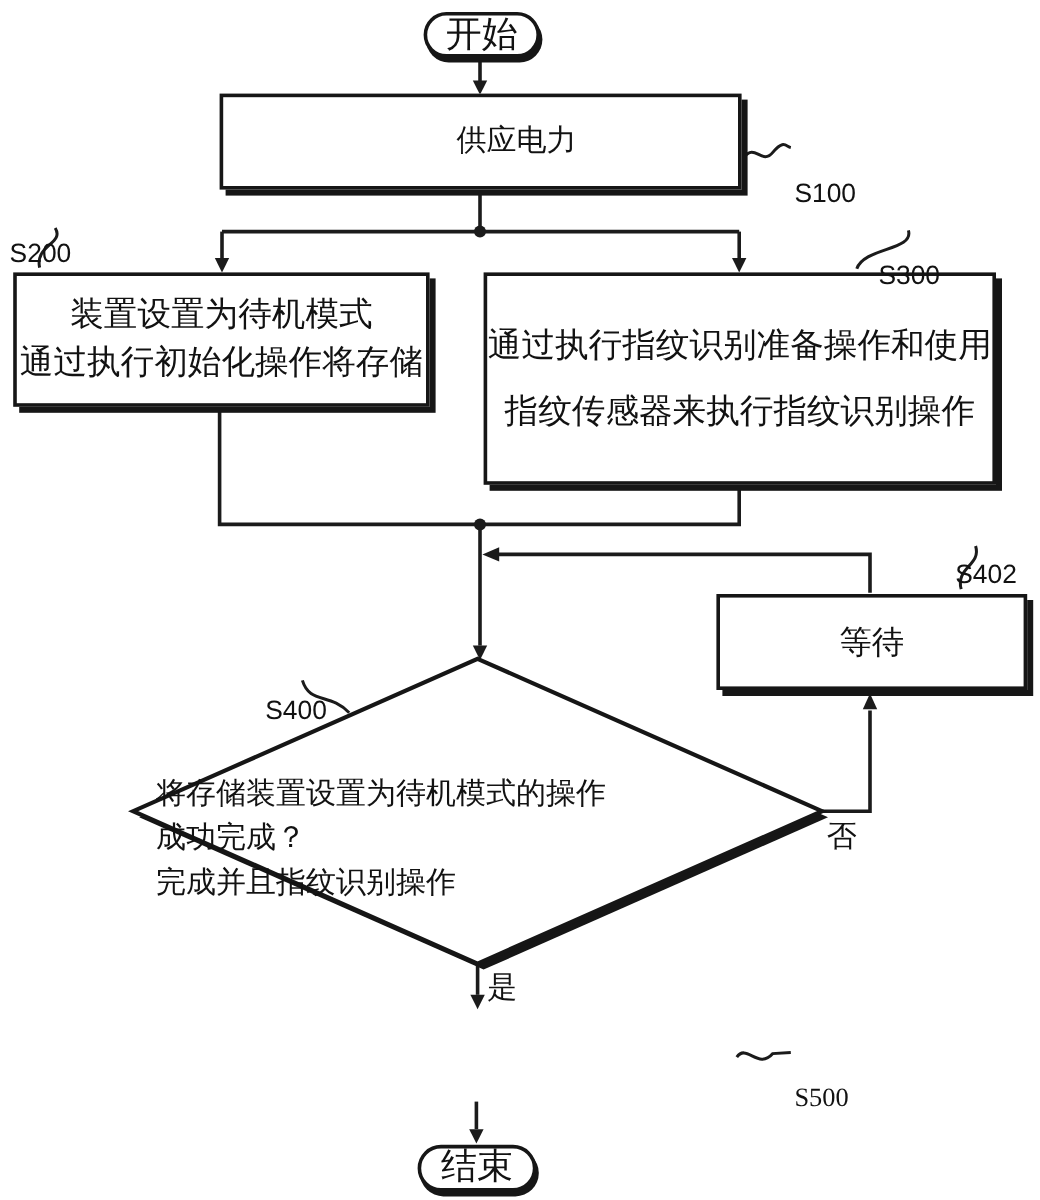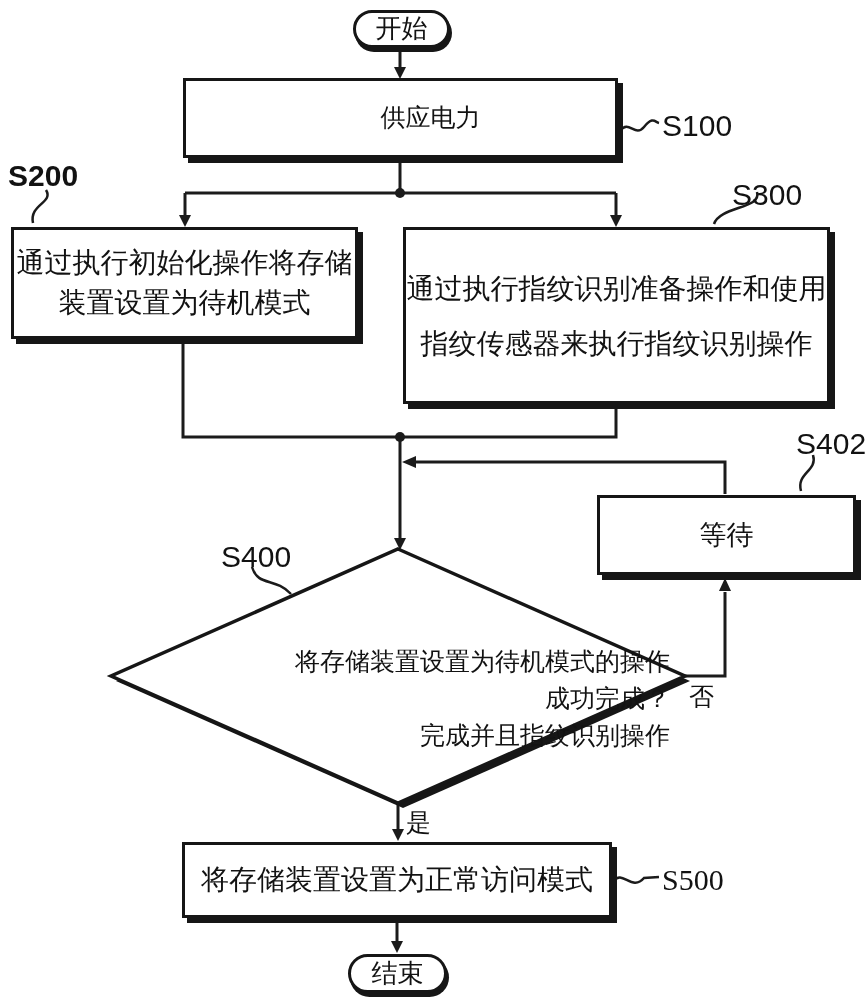--- a/index.html
+++ b/index.html
@@ -22,39 +22,40 @@
     flex-direction: column;
     align-items: center;
     justify-content: center;
     text-align: center;
     line-height: 1.35;
   }
   .rect { box-shadow: 5px 5px 0 #161616; }
   .stadium {
     border-radius: 22px;
     box-shadow: 2px 4px 0 #161616;
-    font-size: 26px;
+    font-size: 30px;
   }
   .diamond-text {
     position: absolute;
     display: flex;
     flex-direction: column;
-    align-items: flex-end;
+    align-items: flex-start;
     justify-content: center;
     text-align: center;
     font-size: 25px;
     line-height: 37px;
   }
   .steplabel {
     position: absolute;
     font-family: "Liberation Sans", sans-serif;
-    font-size: 30px;
+    font-size: 22px;
     font-weight: 500;
     color: #121212;
     white-space: nowrap;
+    margin-top: 39px;
   }
   .edgelabel {
     position: absolute;
     font-size: 25px;
     color: #121212;
     white-space: nowrap;
   }
 </style>
 </head>
 <body>
@@ -107,49 +108,46 @@
 
   <div class="node stadium" style="left:353px; top:10px; width:97px; height:38px;">
     <span>开始</span>
   </div>
 
   <div class="node rect" style="left:183px; top:78px; width:435px; height:80px; font-size:25px;">
     <span style="position:relative; left:30px;">供应电力</span>
   </div>
 
   <div class="node rect" style="left:11px; top:227px; width:347px; height:112px; font-size:28px; line-height:40px;">
+    <div>装置设置为待机模式</div>
     <div>通过执行初始化操作将存储</div>
-    <div>装置设置为待机模式</div>
   </div>
 
   <div class="node rect" style="left:403px; top:227px; width:427px; height:177px; font-size:28px; line-height:43px;gap:12px;">
     <div>通过执行指纹识别准备操作和使用</div>
     <div>指纹传感器来执行指纹识别操作</div>
   </div>
 
   <div class="node rect" style="left:597px; top:495px; width:259px; height:80px; font-size:27px;">
     <span>等待</span>
   </div>
 
   <div class="diamond-text" style="left:130px; top:560px; width:540px; height:236px; padding-top:20px;">
     <div>将存储装置设置为待机模式的操作</div>
     <div>成功完成？</div>
     <div>完成并且指纹识别操作</div>
   </div>
 
-  <div class="node rect" style="left:182px; top:842px; width:430px; height:76px; font-size:28px;">
-    <span>将存储装置设置为正常访问模式</span>
-  </div>
 
   <div class="node stadium" style="left:348px; top:954px; width:99px; height:39px;">
     <span>结束</span>
   </div>
 
   <div class="steplabel" style="left:662px; top:109px;">S100</div>
-  <div class="steplabel" style="left:8px; top:159px;font-weight:bold;">S200</div>
+  <div class="steplabel" style="left:8px; top:159px;">S200</div>
   <div class="steplabel" style="left:732px; top:178px;">S300</div>
   <div class="steplabel" style="left:221px; top:540px;">S400</div>
   <div class="steplabel" style="left:796px; top:427px;">S402</div>
   <div class="steplabel" style="left:662px; top:863px;font-family:Liberation Serif, serif;">S500</div>
 
   <div class="edgelabel" style="left:406px; top:806px;">是</div>
   <div class="edgelabel" style="left:689px; top:680px;">否</div>
 
 </div>
 

